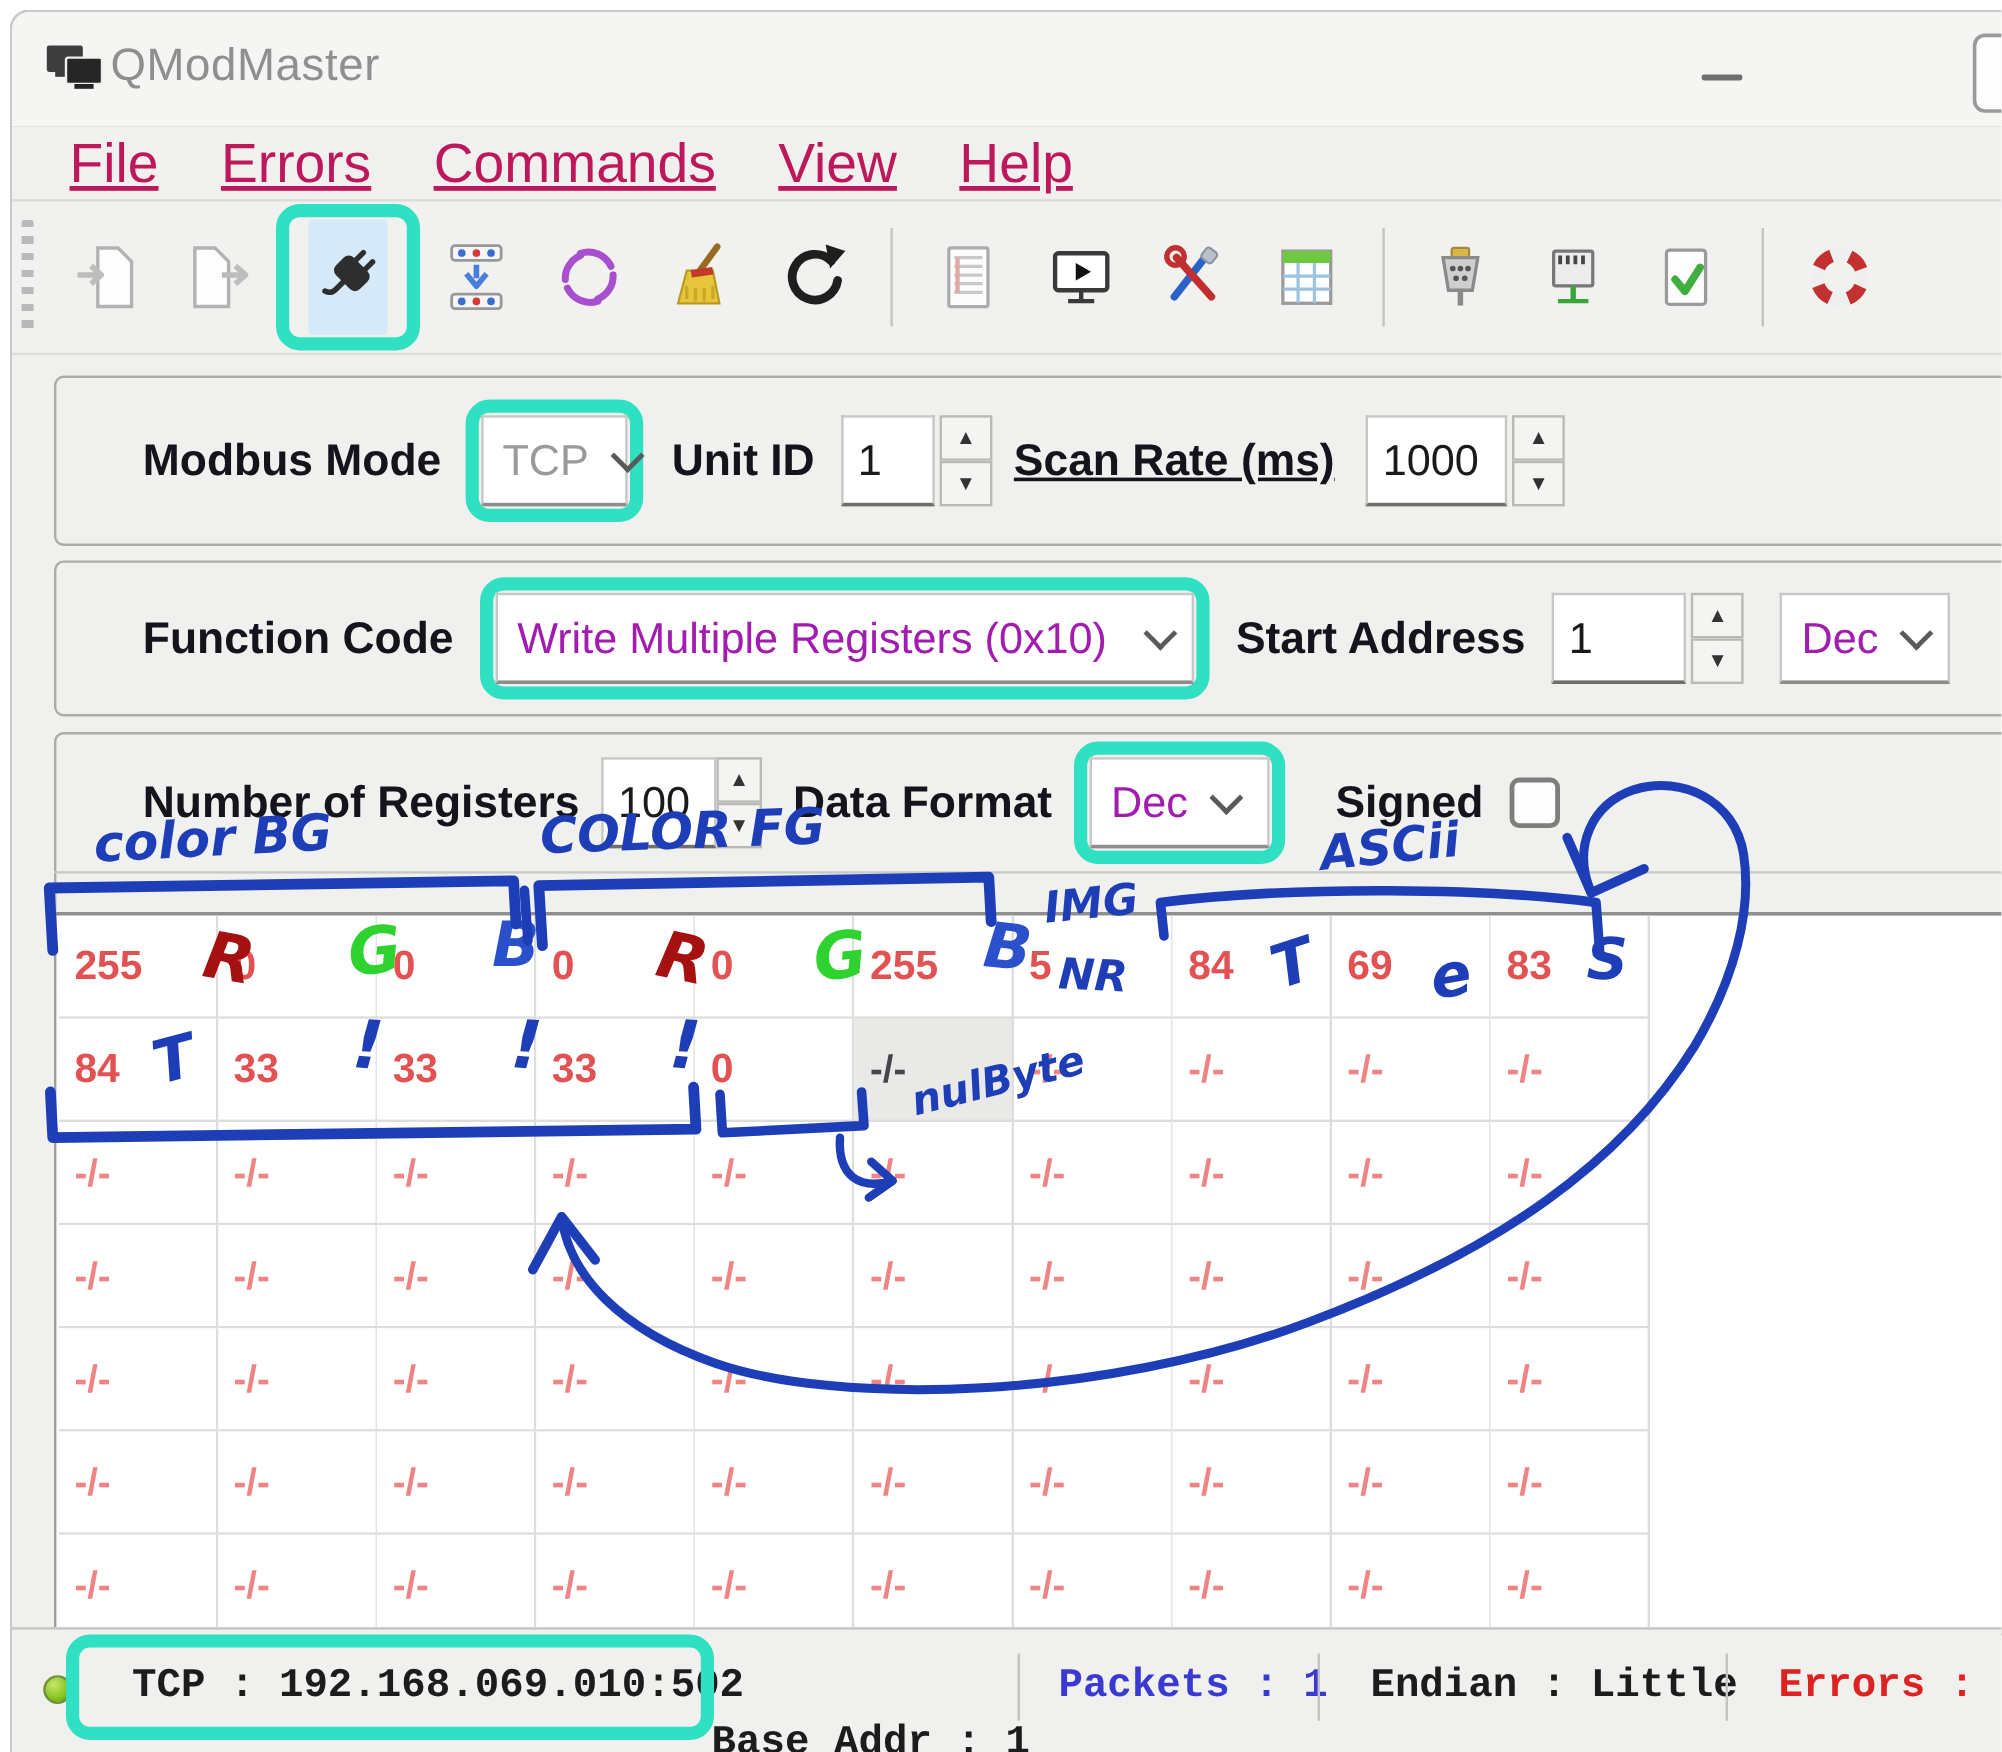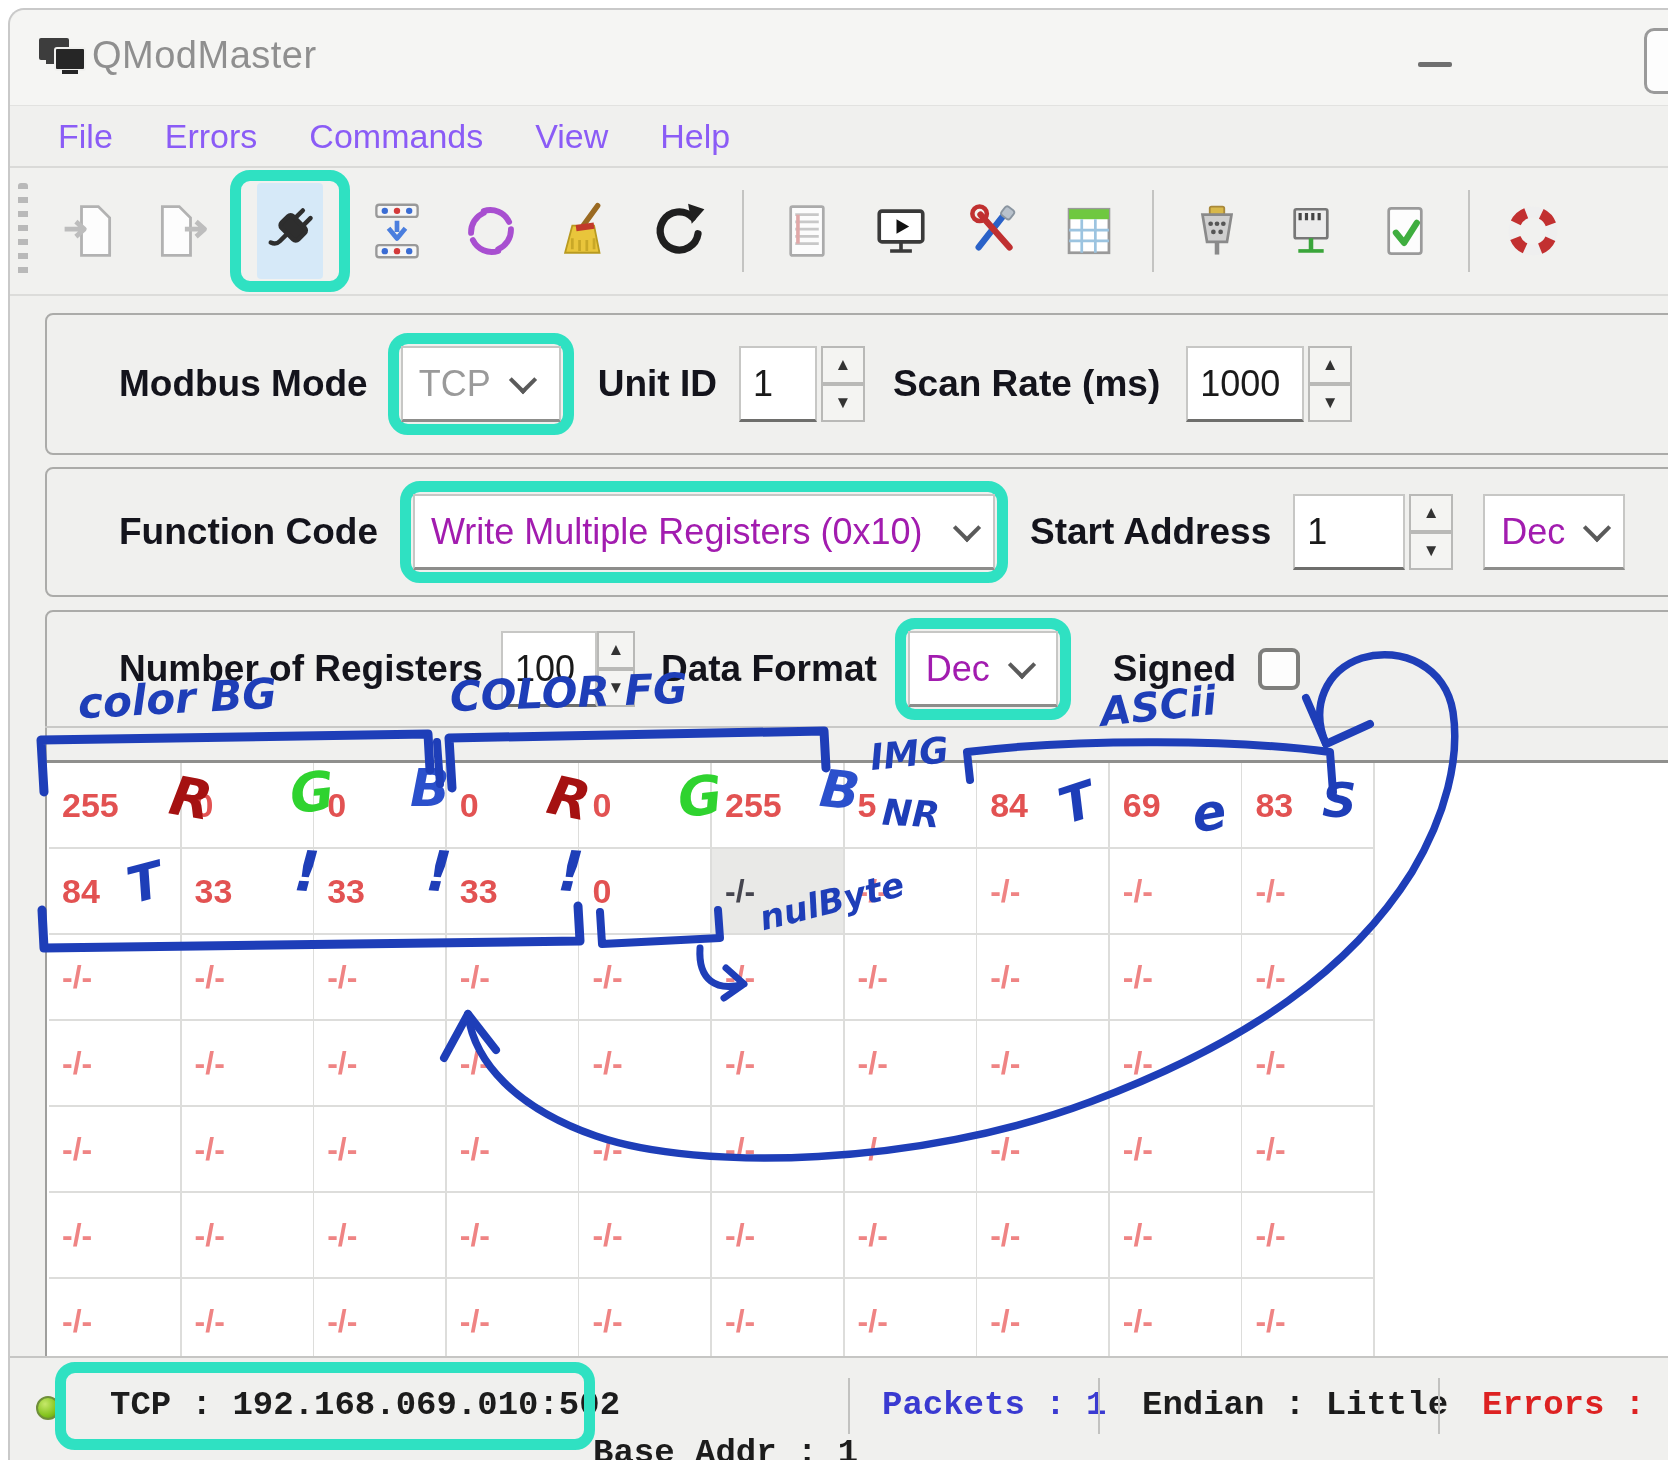--- a/index.html
+++ b/index.html
@@ -13,21 +13,21 @@
   .titlebar{position:absolute;left:0;top:0;width:100%;height:96px;background:#f5f5f3;
             border-radius:16px 0 0 0;border-bottom:1px solid #e2e2e0;}
   .appicon{position:absolute;left:26px;top:22px;}
   .apptitle{position:absolute;left:82px;top:24px;font-size:38px;color:#8f8f8f;letter-spacing:.5px;}
   .minbtn{position:absolute;left:1408px;top:52px;width:34px;height:5px;background:#6f6f6f;border-radius:2px;}
   .maxsliver{position:absolute;left:1634px;top:18px;width:46px;height:66px;border:3px solid #9a9a9a;
              border-radius:10px;background:#fdfdfd;}
   
   .menubar{position:absolute;left:0;top:96px;width:100%;height:62px;display:flex;align-items:center;
            padding-left:22px;background:#f0f0ee;border-bottom:2px solid #dadad8;}
-  .menuitem{font-size:34px;color:#8b5cf6;padding:0 26px;}
+  .menuitem{font-size:46px;color:#be185d;padding:0 26px;text-decoration:underline;}
   
   .toolbar{position:absolute;left:0;top:158px;width:100%;height:128px;display:flex;align-items:center;
            background:#f1f1ef;border-bottom:2px solid #dcdcda;}
   .tgrip{width:10px;height:96px;margin:0 14px 0 8px;
          background:repeating-linear-gradient(to bottom,#b9b9b9 0 6px,transparent 6px 14px);
          border-radius:3px;}
   .tbtn{width:66px;height:96px;display:flex;align-items:center;justify-content:center;margin:0 14px;}
   .tsep{width:2px;height:82px;background:#c4c4c2;margin:0 16px;}
   .cyanwrap{border:11px solid #2fe1c2;border-radius:20px;padding:2px;display:inline-flex;
             align-items:center;justify-content:center;background:transparent;}
@@ -241,34 +241,34 @@
           <circle cx="32" cy="32" r="21" stroke="#efefef" stroke-width="12"></circle>
           <circle cx="32" cy="32" r="21" stroke="#c23030" stroke-width="12" stroke-dasharray="16 17" transform="rotate(24 32 32)"></circle>
         </svg>
       </div>
     </div>
 
     <div class="panel p1">
       <div class="prow">
         <span class="plabel">Modbus Mode</span>
         <div class="cyanwrap" style="margin-left:20px;">
-          <div class="combo dim" style="width:160px;">
+          <div class="combo dim" style="width:122px;">
             <span>TCP</span>
               <span class="chev"></span>
           </div>
         </div>
         <span class="plabel" style="margin-left:24px;">Unit ID</span>
         <div class="spin" style="margin-left:22px;">
           <div class="sval" style="min-width:78px;">1</div>
           <div class="sbtns">
               <div class="sbtn up"></div>
               <div class="sbtn dn"></div>
             </div>
         </div>
-        <span class="plabel" style="margin-left:28px;">Scan Rate (ms)</span>
+        <span class="plabel" style="margin-left:18px;text-decoration:underline;">Scan Rate (ms)</span>
         <div class="spin" style="margin-left:26px;">
           <div class="sval" style="min-width:118px;">1000</div>
           <div class="sbtns">
               <div class="sbtn up"></div>
               <div class="sbtn dn"></div>
             </div>
         </div>
       </div>
     </div>
 

